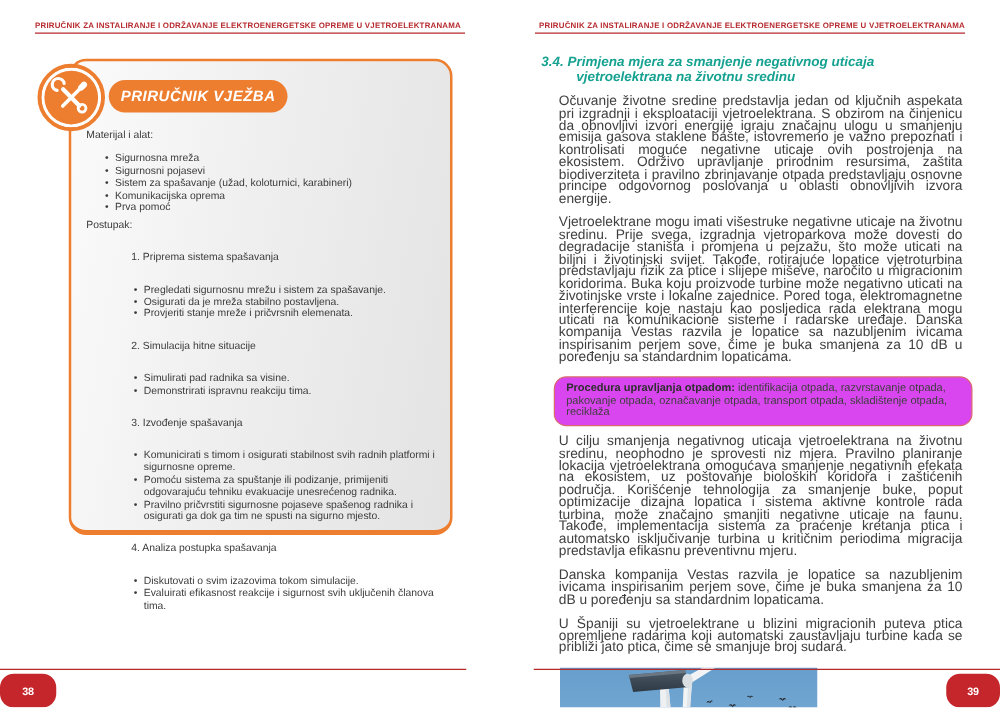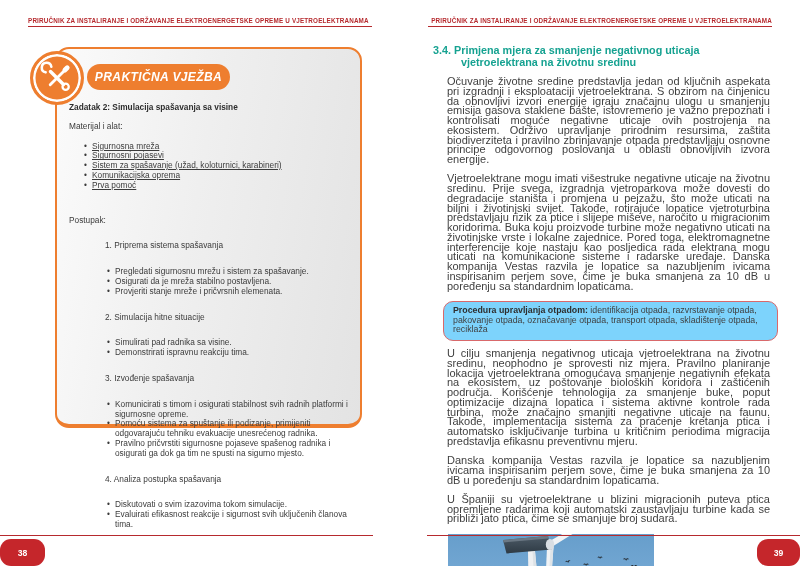--- a/index.html
+++ b/index.html
@@ -43,38 +43,38 @@
     background:#ee7e2f;color:#ffffff;display:flex;align-items:center;justify-content:center;
     font-size:12px;font-weight:bold;font-style:italic;letter-spacing:.4px;white-space:nowrap;
   }
   .ex-content{
     position:absolute;left:0;top:54px;right:0;padding:0 12px 0 12px;
     font-size:8.3px;line-height:9.8px;color:#3b3b3b;
   }
   .task-title{font-weight:bold;color:#2e2e2e;margin:0 0 9.5px 0;}
   .block-label{margin:0 0 9.5px 0;}
   ul.plain{list-style:none;margin:0;padding:0;}
-  ul.mats{margin:0 0 25px 15px;text-decoration:underline;}
+  ul.mats{margin:0 0 4px 15px;}
   ul.plain li{position:relative;padding-left:8px;}
   ul.plain li::before{content:"•";position:absolute;left:0;top:0;}
   .steps{margin-left:20px;}
   .step{margin-bottom:9.5px;}
   .step-title{margin:16px;}
   ul.subs{margin-left:18px;}
   
   .rp{position:absolute;left:433px;top:44px;width:346px;}
   .sec-head{
     color:#16a291;font-weight:bold;font-size:10.8px;line-height:12px;
-    padding-left:28px;text-indent:-28px;margin:0 0 9px 0;
+    padding-left:28px;text-indent:-28px;margin:0 0 9px 0;font-style:italic;
   }
   .rp-body{margin-left:14px;width:323px;}
   .rp-body p{margin:0 0 9.5px 0;font-size:11px;line-height:9.75px;text-align:justify;color:#3f3f3f;}
   .proc-box{
     box-sizing:border-box;margin:0 0 8px -4px;width:335px;
-    border:1.8px solid #d9696b;border-radius:10px;background:#7dd3fc;
+    border:1.8px solid #d9696b;border-radius:10px;background:#d946ef;
     padding:4px 9px 5px 9px;font-size:8.8px;line-height:9.75px;color:#3f3f3f;text-align:left;
   }
   .proc-box b{color:#2e2e2e;}
   .photo{width:206px;height:81px;margin:3px 0 4px 1px;display:block;}
   .caption{font-size:6.8px;font-style:italic;color:#4a4a4a;margin-top:2px;margin-left:1px;}
 </style>
 </head>
 <body>
 
 <div class="spread">
@@ -87,24 +87,23 @@
       <svg width="34" height="34" viewBox="0 0 24 24" aria-hidden="true">
         <g stroke="#ffffff" fill="none" stroke-linecap="round">
           <path d="M4.0 8.0 A3.4 3.4 0 1 1 8.0 4.0" stroke-width="1.8"></path>
           <line x1="7.4" y1="7.4" x2="16.6" y2="16.6" stroke-width="2.4"></line>
           <circle cx="18.1" cy="18.1" r="2.2" stroke-width="1.6"></circle>
           <line x1="19.2" y1="4.8" x2="17.6" y2="6.4" stroke-width="3.4"></line>
           <line x1="16.8" y1="7.2" x2="7.2" y2="16.8" stroke-width="2.0"></line>
         </g>
       </svg>
     </div>
-    <div class="badge-pill">PRAKTIČNA VJEŽBA</div>
+    <div class="badge-pill">PRIRUČNIK VJEŽBA</div>
 
     <div class="ex-content">
-      <p class="task-title">Zadatak 2: Simulacija spašavanja sa visine</p>
       <p class="block-label">Materijal i alat:</p>
       <ul class="plain mats">
           <li>Sigurnosna mreža</li>
           <li>Sigurnosni pojasevi</li>
           <li>Sistem za spašavanje (užad, koloturnici, karabineri)</li>
           <li>Komunikacijska oprema</li>
           <li>Prva pomoć</li>
         </ul>
       <p class="block-label">Postupak:</p>
       <div class="steps">

